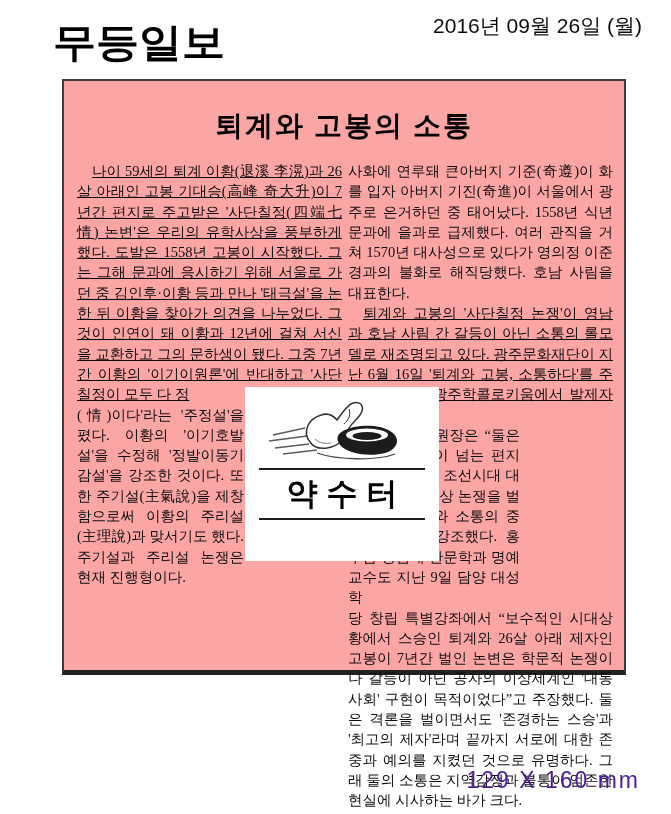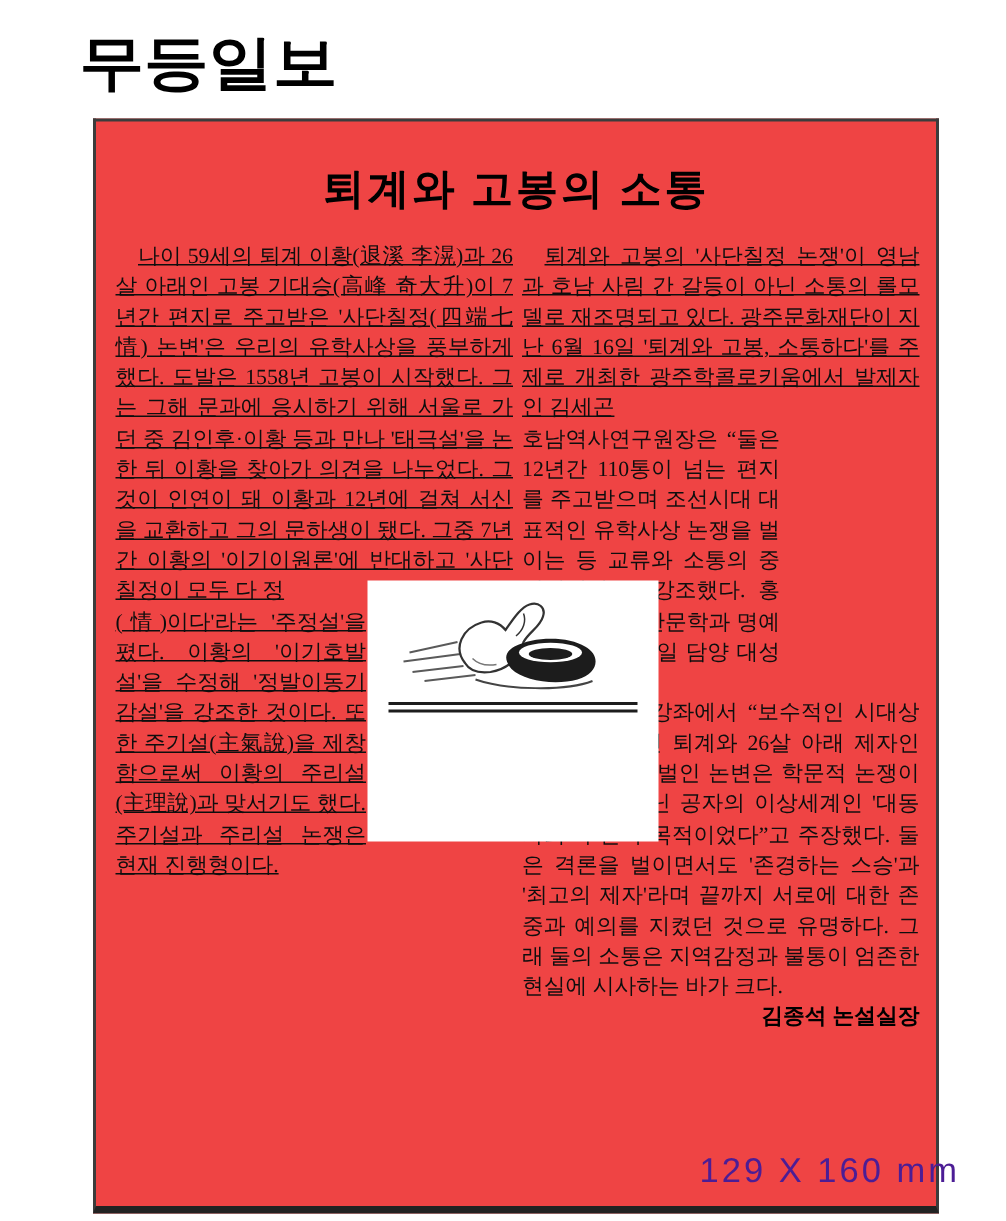--- a/index.html
+++ b/index.html
@@ -17,43 +17,43 @@
     letter-spacing:0px; white-space:nowrap;
   }
   .date-block {
     position:absolute; right:29px; top:12px; text-align:right;
     font-family:"Liberation Sans","DejaVu Sans",sans-serif;
     font-size:21px; line-height:28px; color:#0c0c0c; white-space:nowrap;
   }
 
   
   .article-box {
-    position:absolute; left:62px; top:79px; width:564px; height:730px;
+    position:absolute; left:62px; top:79px; width:564px; height:596px;
     box-sizing:border-box;
     border:2px solid #3c3c3c; border-bottom:5px solid #222;
-    background:#ef4444;
+    background:#fca5a5;
   }
   .headline {
     margin:26px 10px 0 10px; text-align:center;
     font-family:"Liberation Serif","DejaVu Serif",serif;
     font-weight:bold; font-size:28px; letter-spacing:2px; color:#000;
     white-space:nowrap;
   }
 
   
   .cols {
     display:flex; gap:6px; padding:16px 11px 0 13px;
     font-family:"Liberation Serif","DejaVu Serif",serif;
     font-size:14.5px; line-height:20.3px; text-align:justify;
     color:#0e0e0e;
   }
   .col { width:265px; }
   .col p { margin:0; }
   .indent { text-indent:15px;text-decoration:underline; }
-  .narrow-left  { width:167px;text-decoration:underline; }
+  .narrow-left  { width:167px; }
   .narrow-right { width:172px; margin-left:auto; }
 
   .byline {
     float:right;
     font-family:"Liberation Sans","DejaVu Sans",sans-serif;
     font-weight:bold; font-size:14.5px; color:#000;
   }
 
   
   .center-box {
@@ -79,34 +79,36 @@
   }
 </style>
 </head>
 <body>
 
 <div class="page">
 
   <div class="masthead">무등일보</div>
 
   <div class="date-block">
+    <div>2016년 09월 26일 (월)</div>
   </div>
 
   <div class="article-box">
 
     <div class="headline">퇴계와 고봉의 소통</div>
 
     <div class="cols">
 
       <div class="col">
         <p class="indent">나이 59세의 퇴계 이황(退溪 李滉)과 26살 아래인 고봉 기대승(高峰 奇大升)이 7년간 편지로 주고받은 '사단칠정(四端七情) 논변'은 우리의 유학사상을 풍부하게 했다. 도발은 1558년 고봉이 시작했다. 그는 그해 문과에 응시하기 위해 서울로 가던 중 김인후·이황 등과 만나 '태극설'을 논한 뒤 이황을 찾아가 의견을 나누었다. 그 것이 인연이 돼 이황과 12년에 걸쳐 서신을 교환하고 그의 문하생이 됐다. 그중 7년 간 이황의 '이기이원론'에 반대하고 '사단칠정이 모두 다 정</p>
         <p class="narrow-left">(情)이다'라는 '주정설'을 폈다. 이황의 '이기호발설'을 수정해 '정발이동기감설'을 강조한 것이다. 또한 주기설(主氣說)을 제창함으로써 이황의 주리설(主理說)과 맞서기도 했다. 주기설과 주리설 논쟁은 현재 진행형이다.</p>
       </div>
 
       <div class="col">
+        <p>사화에 연루돼 큰아버지 기준(奇遵)이 화를 입자 아버지 기진(奇進)이 서울에서 광주로 은거하던 중 태어났다. 1558년 식년문과에 을과로 급제했다. 여러 관직을 거쳐 1570년 대사성으로 있다가 영의정 이준경과의 불화로 해직당했다. 호남 사림을 대표한다.</p>
         <p class="indent">퇴계와 고봉의 '사단칠정 논쟁'이 영남과 호남 사림 간 갈등이 아닌 소통의 롤모델로 재조명되고 있다. 광주문화재단이 지난 6월 16일 '퇴계와 고봉, 소통하다'를 주제로 개최한 광주학콜로키움에서 발제자인 김세곤</p>
         <p class="narrow-right">호남역사연구원장은 “둘은 12년간 110통이 넘는 편지를 주고받으며 조선시대 대표적인 유학사상 논쟁을 벌이는 등 교류와 소통의 중심이었다”고 강조했다. 홍우흠 영남대 한문학과 명예교수도 지난 9일 담양 대성학</p>
         <p>
           <span>당 창립 특별강좌에서 “보수적인 시대상황에서 스승인 퇴계와 26살 아래 제자인 고봉이 7년간 벌인 논변은 학문적 논쟁이나 갈등이 아닌 공자의 이상세계인 '대동사회' 구현이 목적이었다”고 주장했다. 둘은 격론을 벌이면서도 '존경하는 스승'과 '최고의 제자'라며 끝까지 서로에 대한 존중과 예의를 지켰던 것으로 유명하다. 그래 둘의 소통은 지역감정과 불통이 엄존한 현실에 시사하는 바가 크다.</span>
           <span class="byline">김종석 논설실장</span>
         </p>
       </div>
 
     </div>
 
@@ -120,20 +122,21 @@
         </g>
         <path d="M86 16 C88 21 86 27 81 31" stroke="#333" stroke-width="1" fill="none"></path>
         <path d="M52 46 C56 50 62 51 68 50" stroke="#777" stroke-width="1" fill="none"></path>
 
         <path d="M80 38 C93 31 116 31 127 38 C138 44 136 56 122 60 C107 64 86 61 78 53 C73 47 73 42 80 38 Z" fill="#1c1c1c"></path>
         <ellipse cx="104" cy="42" rx="21" ry="6.5" fill="#ffffff"></ellipse>
         <ellipse cx="104" cy="43" rx="14.5" ry="4" fill="#1c1c1c"></ellipse>
         <path d="M54 60 C74 67 114 68 132 61" stroke="#444" stroke-width="1.3" fill="none"></path>
       </svg>
       <hr class="rule">
+      <div class="column-title">약수터</div>
       <hr class="rule">
     </div>
 
   </div>
 
   <div class="size-caption">129 X 160 mm</div>
 
 </div>
 
 </body></html>

